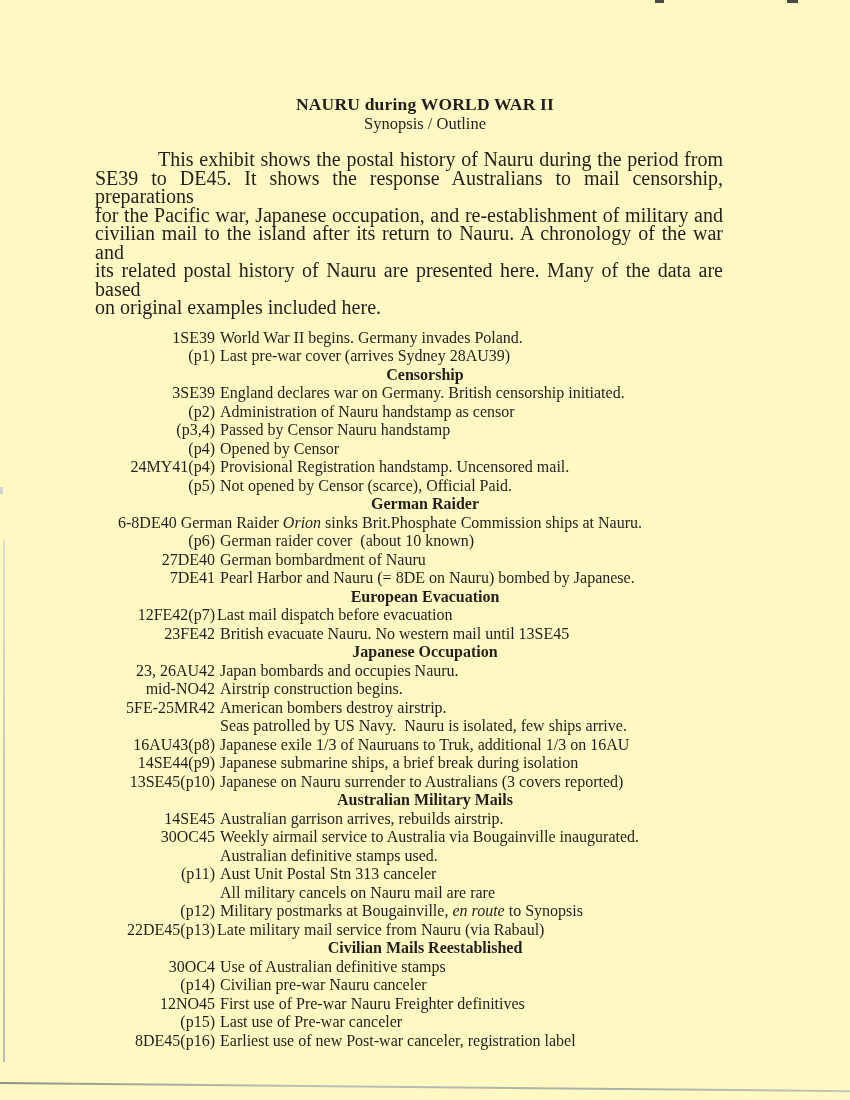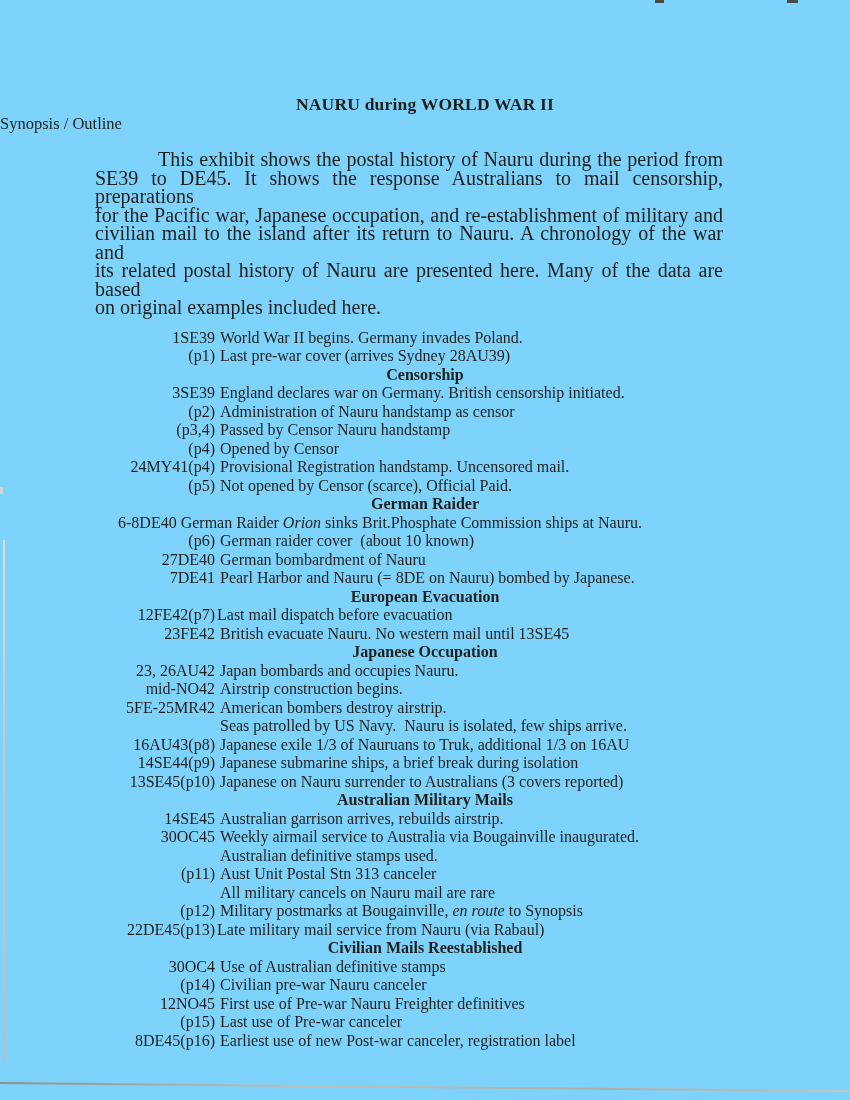--- a/index.html
+++ b/index.html
@@ -1,23 +1,23 @@
 <!DOCTYPE html>
 <html><head>
 <meta charset="utf-8">
 <style>
   html,body{margin:0;padding:0;background:#e9e9e6;}
   .page{
     position:relative;width:850px;height:1100px;margin:0 auto;
-    background:#7dd3fc;overflow:hidden;
+    background:#fef9c3;overflow:hidden;
     font-family:"Liberation Serif","DejaVu Serif",serif;
     color:#211f1c;
   }
   .title{padding-top:94px;text-align:center;font-weight:700;font-size:17.5px;line-height:20px;letter-spacing:.2px;}
-  .subtitle{font-size:16.5px;line-height:20px;}
+  .subtitle{text-align:center;font-size:16.5px;line-height:20px;}
   .intro{margin:16px 127px 12px 95px;font-size:20px;line-height:18.5px;}
   .iline{text-align:justify;text-align-last:justify;-moz-text-align-last:justify;}
   .iline.first{text-indent:63px;}
   .iline.lastln{text-align:right;text-align-last:left;-moz-text-align-last:left;}
   .chron{margin:2px 80px 0 118px;font-size:16px;line-height:18.5px;}
   .row{display:flex;}
   .row.head{display:block;font-weight:700;text-align:center;margin-left:-118px;margin-right:-80px;}
   .cell{flex:0 0 97px;min-width:97px;display:flex;justify-content:flex-end;white-space:nowrap;}
   .date,.pref{white-space:nowrap;}
   .txt{margin-left:5px;white-space:nowrap;}

